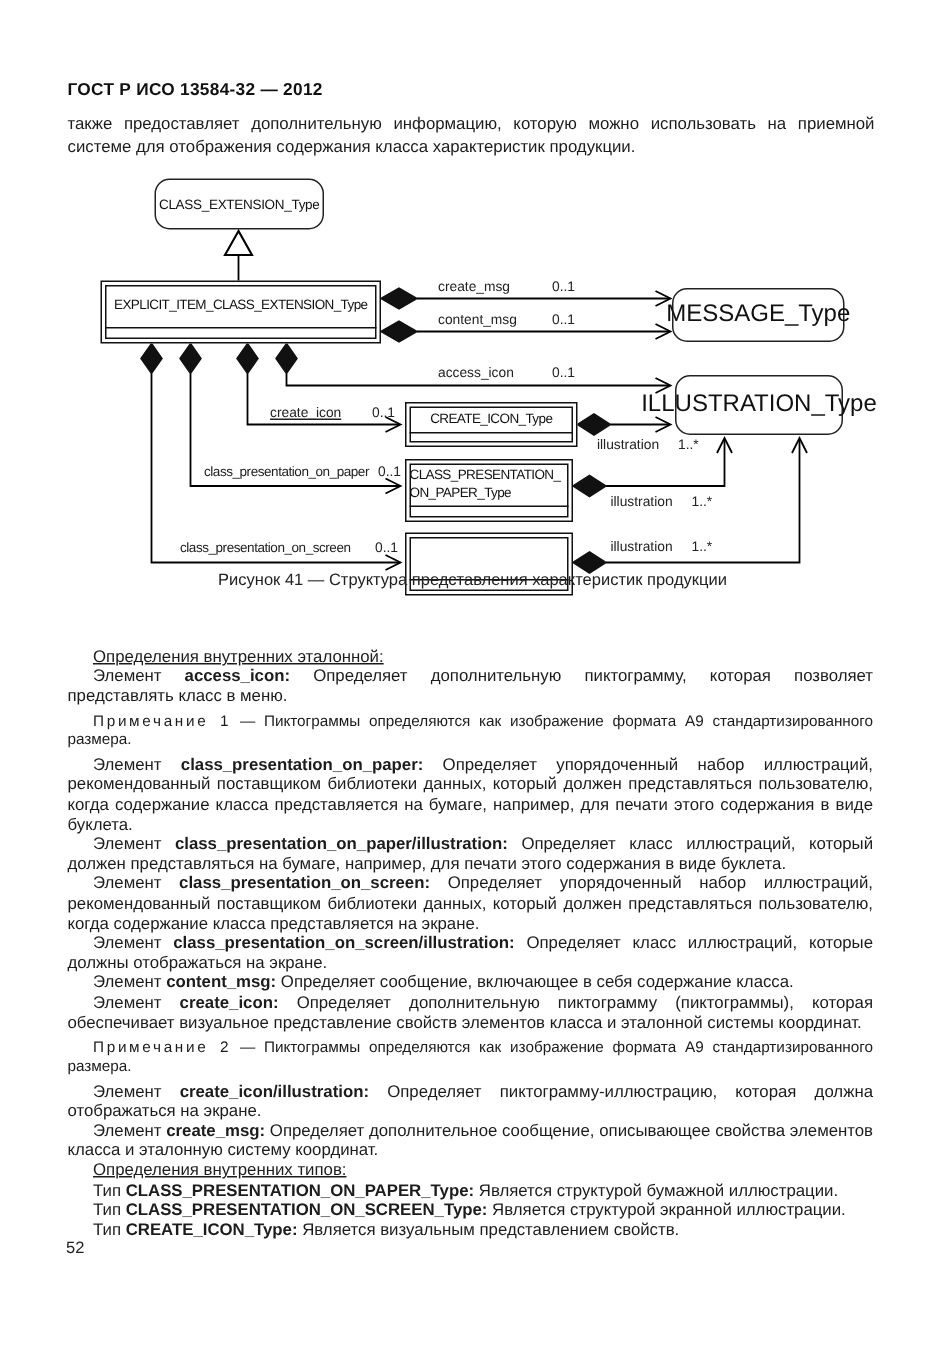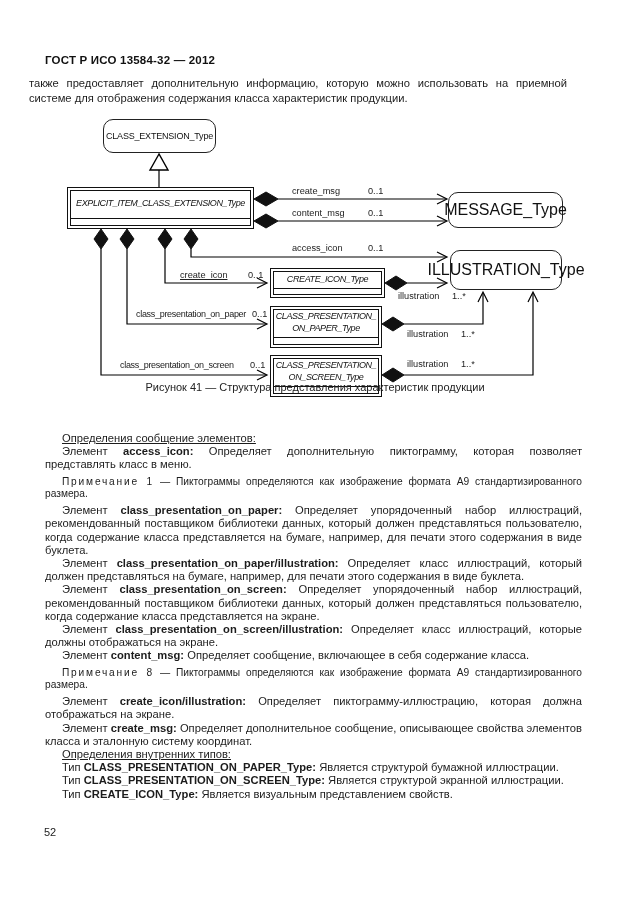--- a/index.html
+++ b/index.html
@@ -5,40 +5,40 @@
   html,body { margin:0; padding:0; background:#ffffff; }
   .page {
     position:relative; width:630px; height:913px; background:#ffffff;
     font-family:"Liberation Sans", sans-serif; color:#1c1c1c; overflow:hidden;
   }
   .header {
     position:absolute; left:45px; top:54px;
     font-size:11.5px; font-weight:bold; letter-spacing:0.2px; color:#111;
   }
   .intro {
-    position:absolute; left:29px; top:76px; width:538px; margin:0;
+    position:absolute; left:45px; top:76px; width:538px; margin:0;
     font-size:11.2px; line-height:15px; text-align:justify;
   }
 
   
   .diagram { position:absolute; left:0; top:112px; width:630px; height:300px; }
   .diagram svg { position:absolute; left:0; top:0; }
   .node { position:absolute; background:#fff; color:#111; box-sizing:border-box; }
   .rounded {
     border:1.3px solid #222; border-radius:10px;
     display:flex; align-items:center; justify-content:center;
     font-size:16px; text-align:center;
   }
   .rounded.it { font-size:9px; letter-spacing:-0.2px; }
   .klass { border:1.5px solid #111; }
   .klass .inner { position:absolute; left:2px; right:2px; top:2px; bottom:2px; border:1px solid #111; }
   .klass .lbl {
     position:absolute; left:2px; right:2px; top:2px; bottom:11px;
     display:flex; align-items:center; justify-content:center;
-    text-align:center; font-size:9px; letter-spacing:-0.4px; line-height:1.2; white-space:nowrap;font-style:italic;
+    font-size:9px; letter-spacing:-0.4px; line-height:1.2; white-space:nowrap;
   }
   .klass .lbl.two { white-space:normal; line-height:1.25; font-size:9px; }
   .klass .sep { position:absolute; left:2px; right:2px; bottom:9px; border-top:1px solid #111; height:0; }
   .elbl { position:absolute; font-size:9.2px; color:#222; white-space:nowrap; }
   .elbl.long { font-size:9px; letter-spacing:-0.3px; }
 
   .caption {
     position:absolute; left:0; top:381px; width:630px; text-align:center;
     font-size:11px; color:#222;
   }
@@ -156,21 +156,20 @@
     </div>
 
     <div class="node klass" style="left:270px; top:194px; width:112px; height:42px;">
       <div class="inner"></div>
       <div class="lbl two">CLASS_PRESENTATION_ ON_PAPER_Type</div>
       <div class="sep"></div>
     </div>
 
     <div class="node klass" style="left:270px; top:243px; width:112px; height:42px;">
       <div class="inner"></div>
-      <div class="lbl two">CLASS_PRESENTATION_ ON_SCREEN_Type</div>
       <div class="sep"></div>
     </div>
 
     <div class="elbl" style="left:292px; top:74px;">create_msg</div>
     <div class="elbl" style="left:368px; top:74px;">0..1</div>
 
     <div class="elbl" style="left:292px; top:96px;">content_msg</div>
     <div class="elbl" style="left:368px; top:96px;">0..1</div>
 
     <div class="elbl" style="left:292px; top:131px;">access_icon</div>
@@ -191,33 +190,34 @@
     <div class="elbl" style="left:407px; top:217px;">illustration</div>
     <div class="elbl" style="left:461px; top:217px;">1..*</div>
 
     <div class="elbl" style="left:407px; top:247px;">illustration</div>
     <div class="elbl" style="left:461px; top:247px;">1..*</div>
   </div>
 
   <div class="caption">Рисунок 41 — Структура представления характеристик продукции</div>
 
   <div class="bodytext">
-    <p class="hu"><span>Определения сообщение элементов:</span></p>
+    <p class="hu"><span>Определения внутренних эталонной:</span></p>
 
     <p><span>Элемент</span> <b>access_icon:</b> <span>Определяет дополнительную пиктограмму, которая позволяет представлять класс в меню.</span></p>
 
     <p class="note"><span class="note-label">Примечание 1</span> <span>— Пиктограммы определяются как изображение формата А9 стандартизированного размера.</span></p>
 
     <p><span>Элемент</span> <b>class_presentation_on_paper:</b> <span>Определяет упорядоченный набор иллюстраций, рекомендованный поставщиком библиотеки данных, который должен представляться пользователю, когда содержание класса представляется на бумаге, например, для печати этого содержания в виде буклета.</span></p>
     <p><span>Элемент</span> <b>class_presentation_on_paper/illustration:</b> <span>Определяет класс иллюстраций, который должен представляться на бумаге, например, для печати этого содержания в виде буклета.</span></p>
     <p><span>Элемент</span> <b>class_presentation_on_screen:</b> <span>Определяет упорядоченный набор иллюстраций, рекомендованный поставщиком библиотеки данных, который должен представляться пользователю, когда содержание класса представляется на экране.</span></p>
     <p><span>Элемент</span> <b>class_presentation_on_screen/illustration:</b> <span>Определяет класс иллюстраций, которые должны отображаться на экране.</span></p>
     <p><span>Элемент</span> <b>content_msg:</b> <span>Определяет сообщение, включающее в себя содержание класса.</span></p>
-
-    <p class="note"><span class="note-label">Примечание 8</span> <span>— Пиктограммы определяются как изображение формата А9 стандартизированного размера.</span></p>
+    <p><span>Элемент</span> <b>create_icon:</b> <span>Определяет дополнительную пиктограмму (пиктограммы),  которая обеспечивает визуальное представление свойств элементов класса и эталонной системы координат.</span></p>
+
+    <p class="note"><span class="note-label">Примечание 2</span> <span>— Пиктограммы определяются как изображение формата А9 стандартизированного размера.</span></p>
 
     <p><span>Элемент</span> <b>create_icon/illustration:</b> <span>Определяет пиктограмму-иллюстрацию, которая должна отображаться на экране.</span></p>
     <p><span>Элемент</span> <b>create_msg:</b> <span>Определяет дополнительное сообщение, описывающее свойства элементов класса и эталонную систему координат.</span></p>
 
     <p class="hu"><span>Определения внутренних типов:</span></p>
 
     <p><span>Тип</span> <b>CLASS_PRESENTATION_ON_PAPER_Type:</b> <span>Является структурой бумажной иллюстрации.</span></p>
     <p><span>Тип</span> <b>CLASS_PRESENTATION_ON_SCREEN_Type:</b> <span>Является структурой экранной иллюстрации.</span></p>
     <p><span>Тип</span> <b>CREATE_ICON_Type:</b> <span>Является визуальным представлением свойств.</span></p>
   </div>

